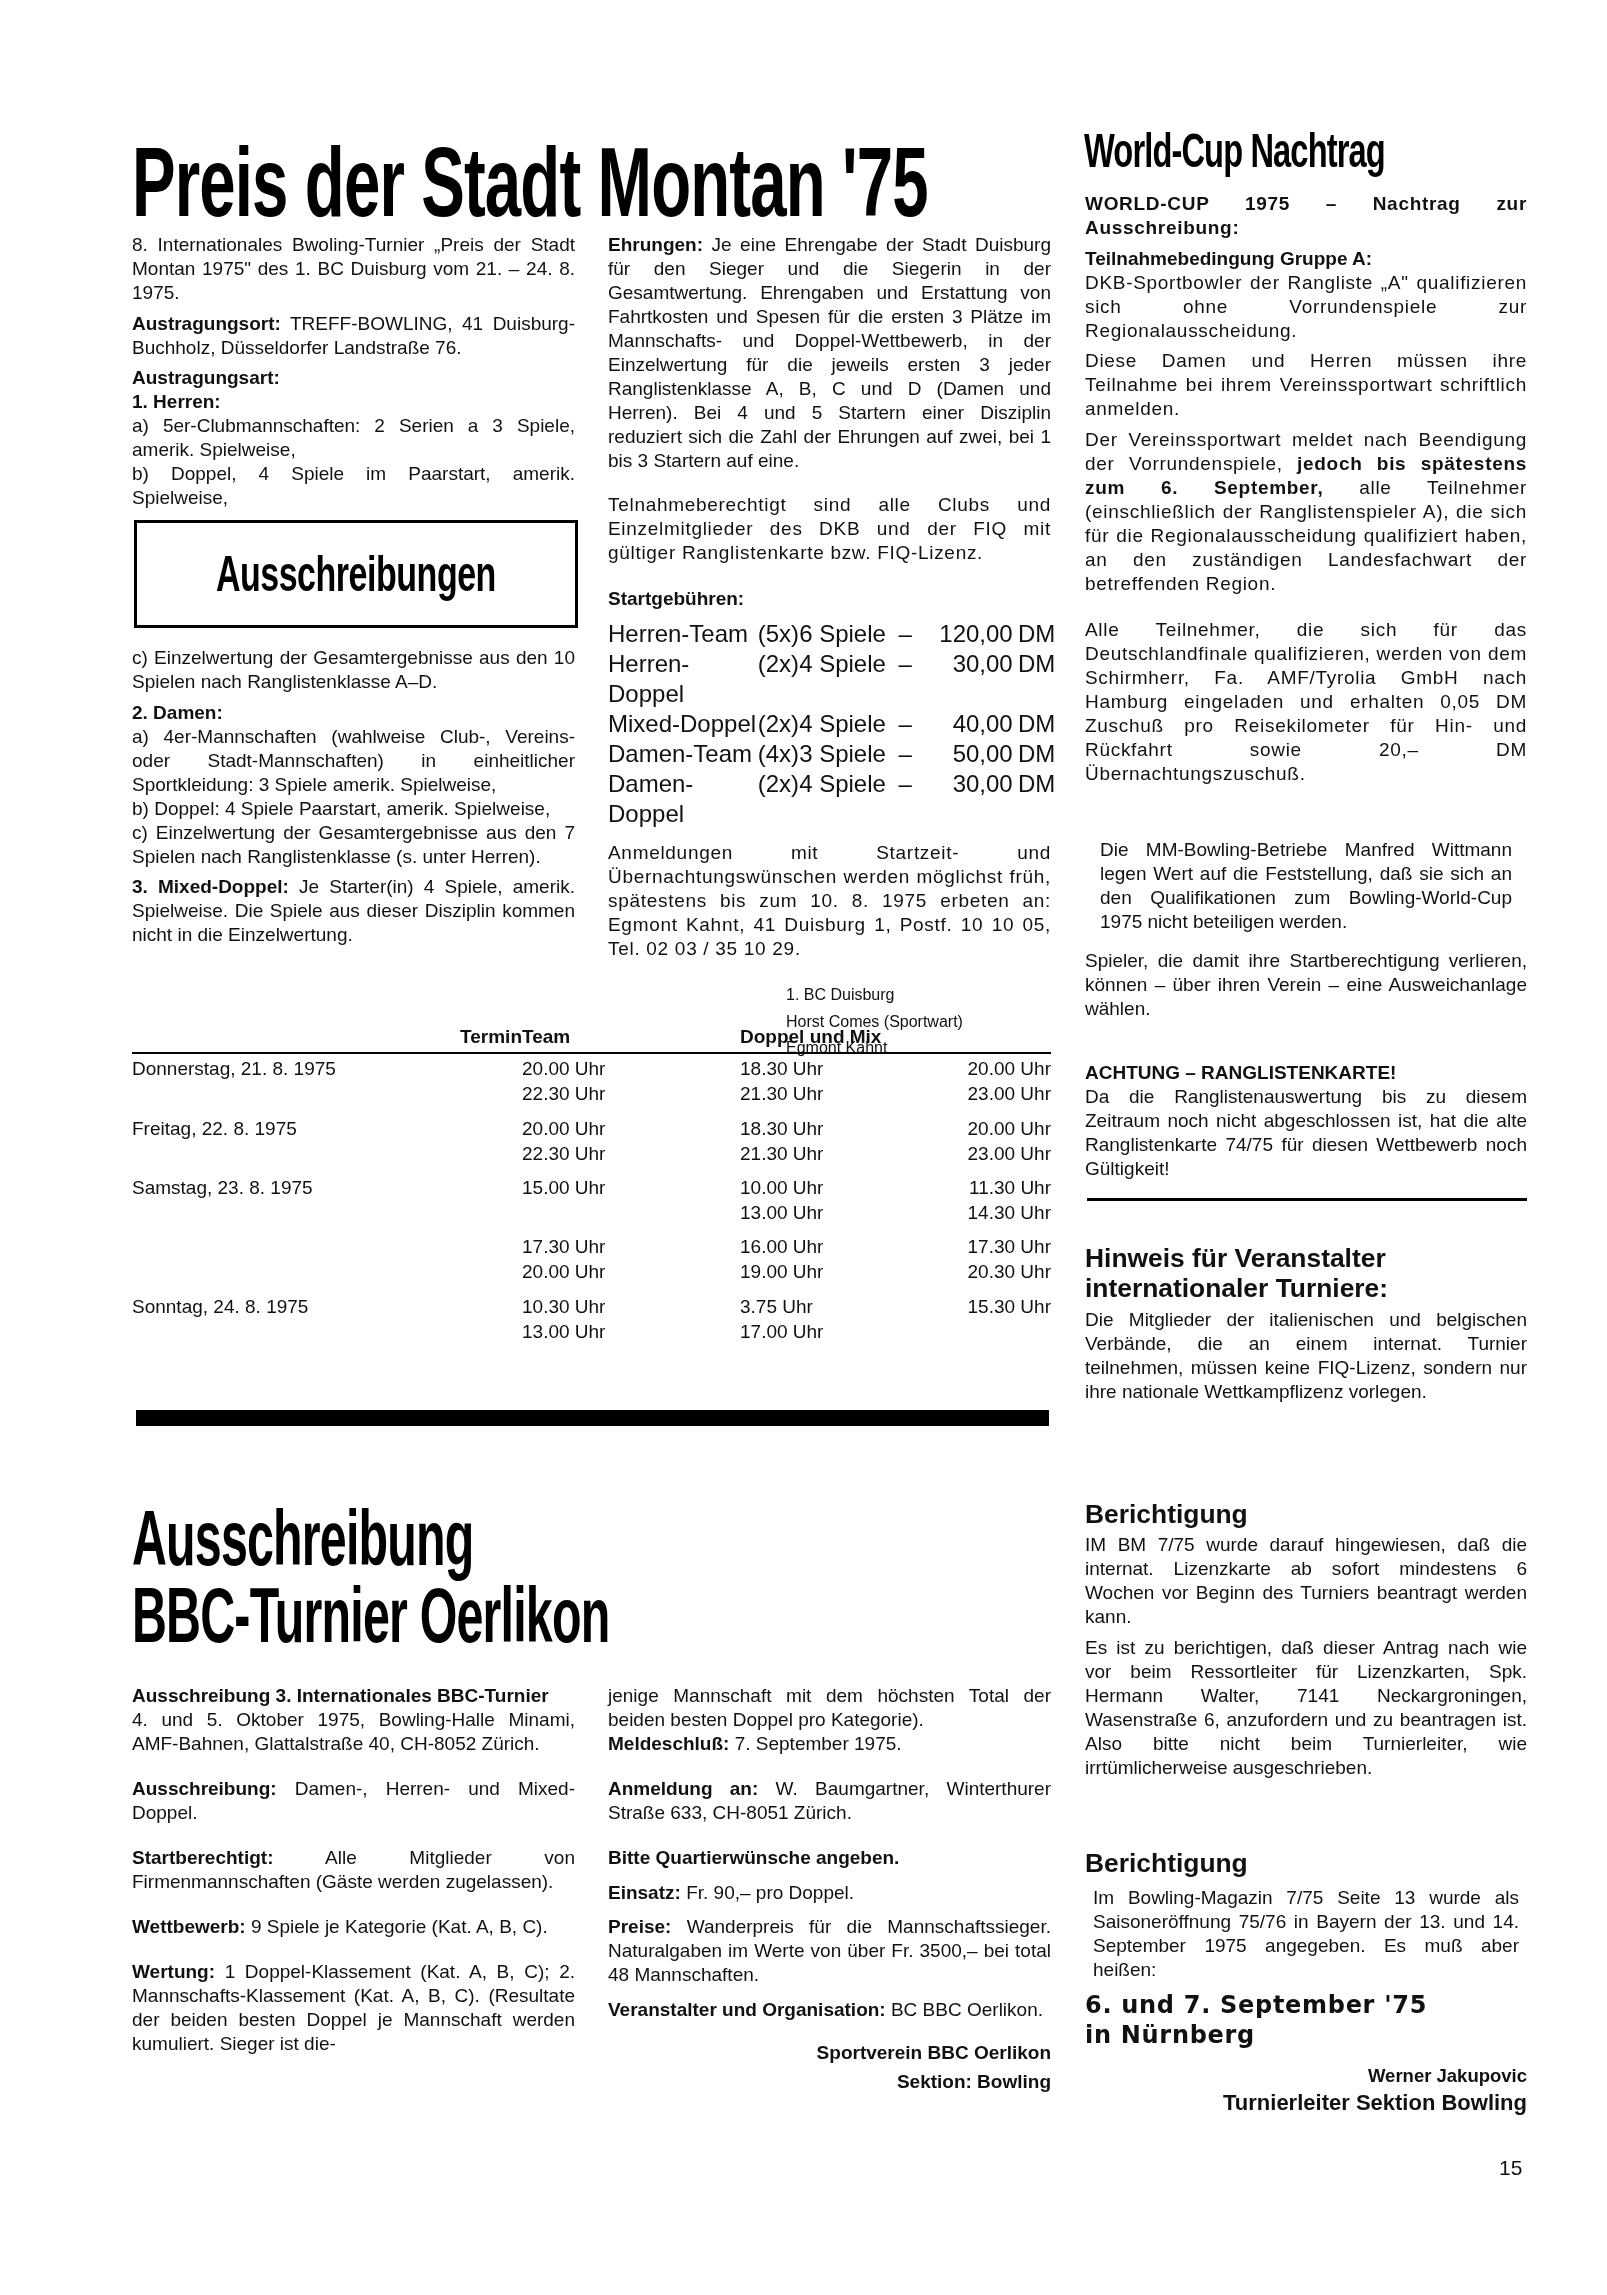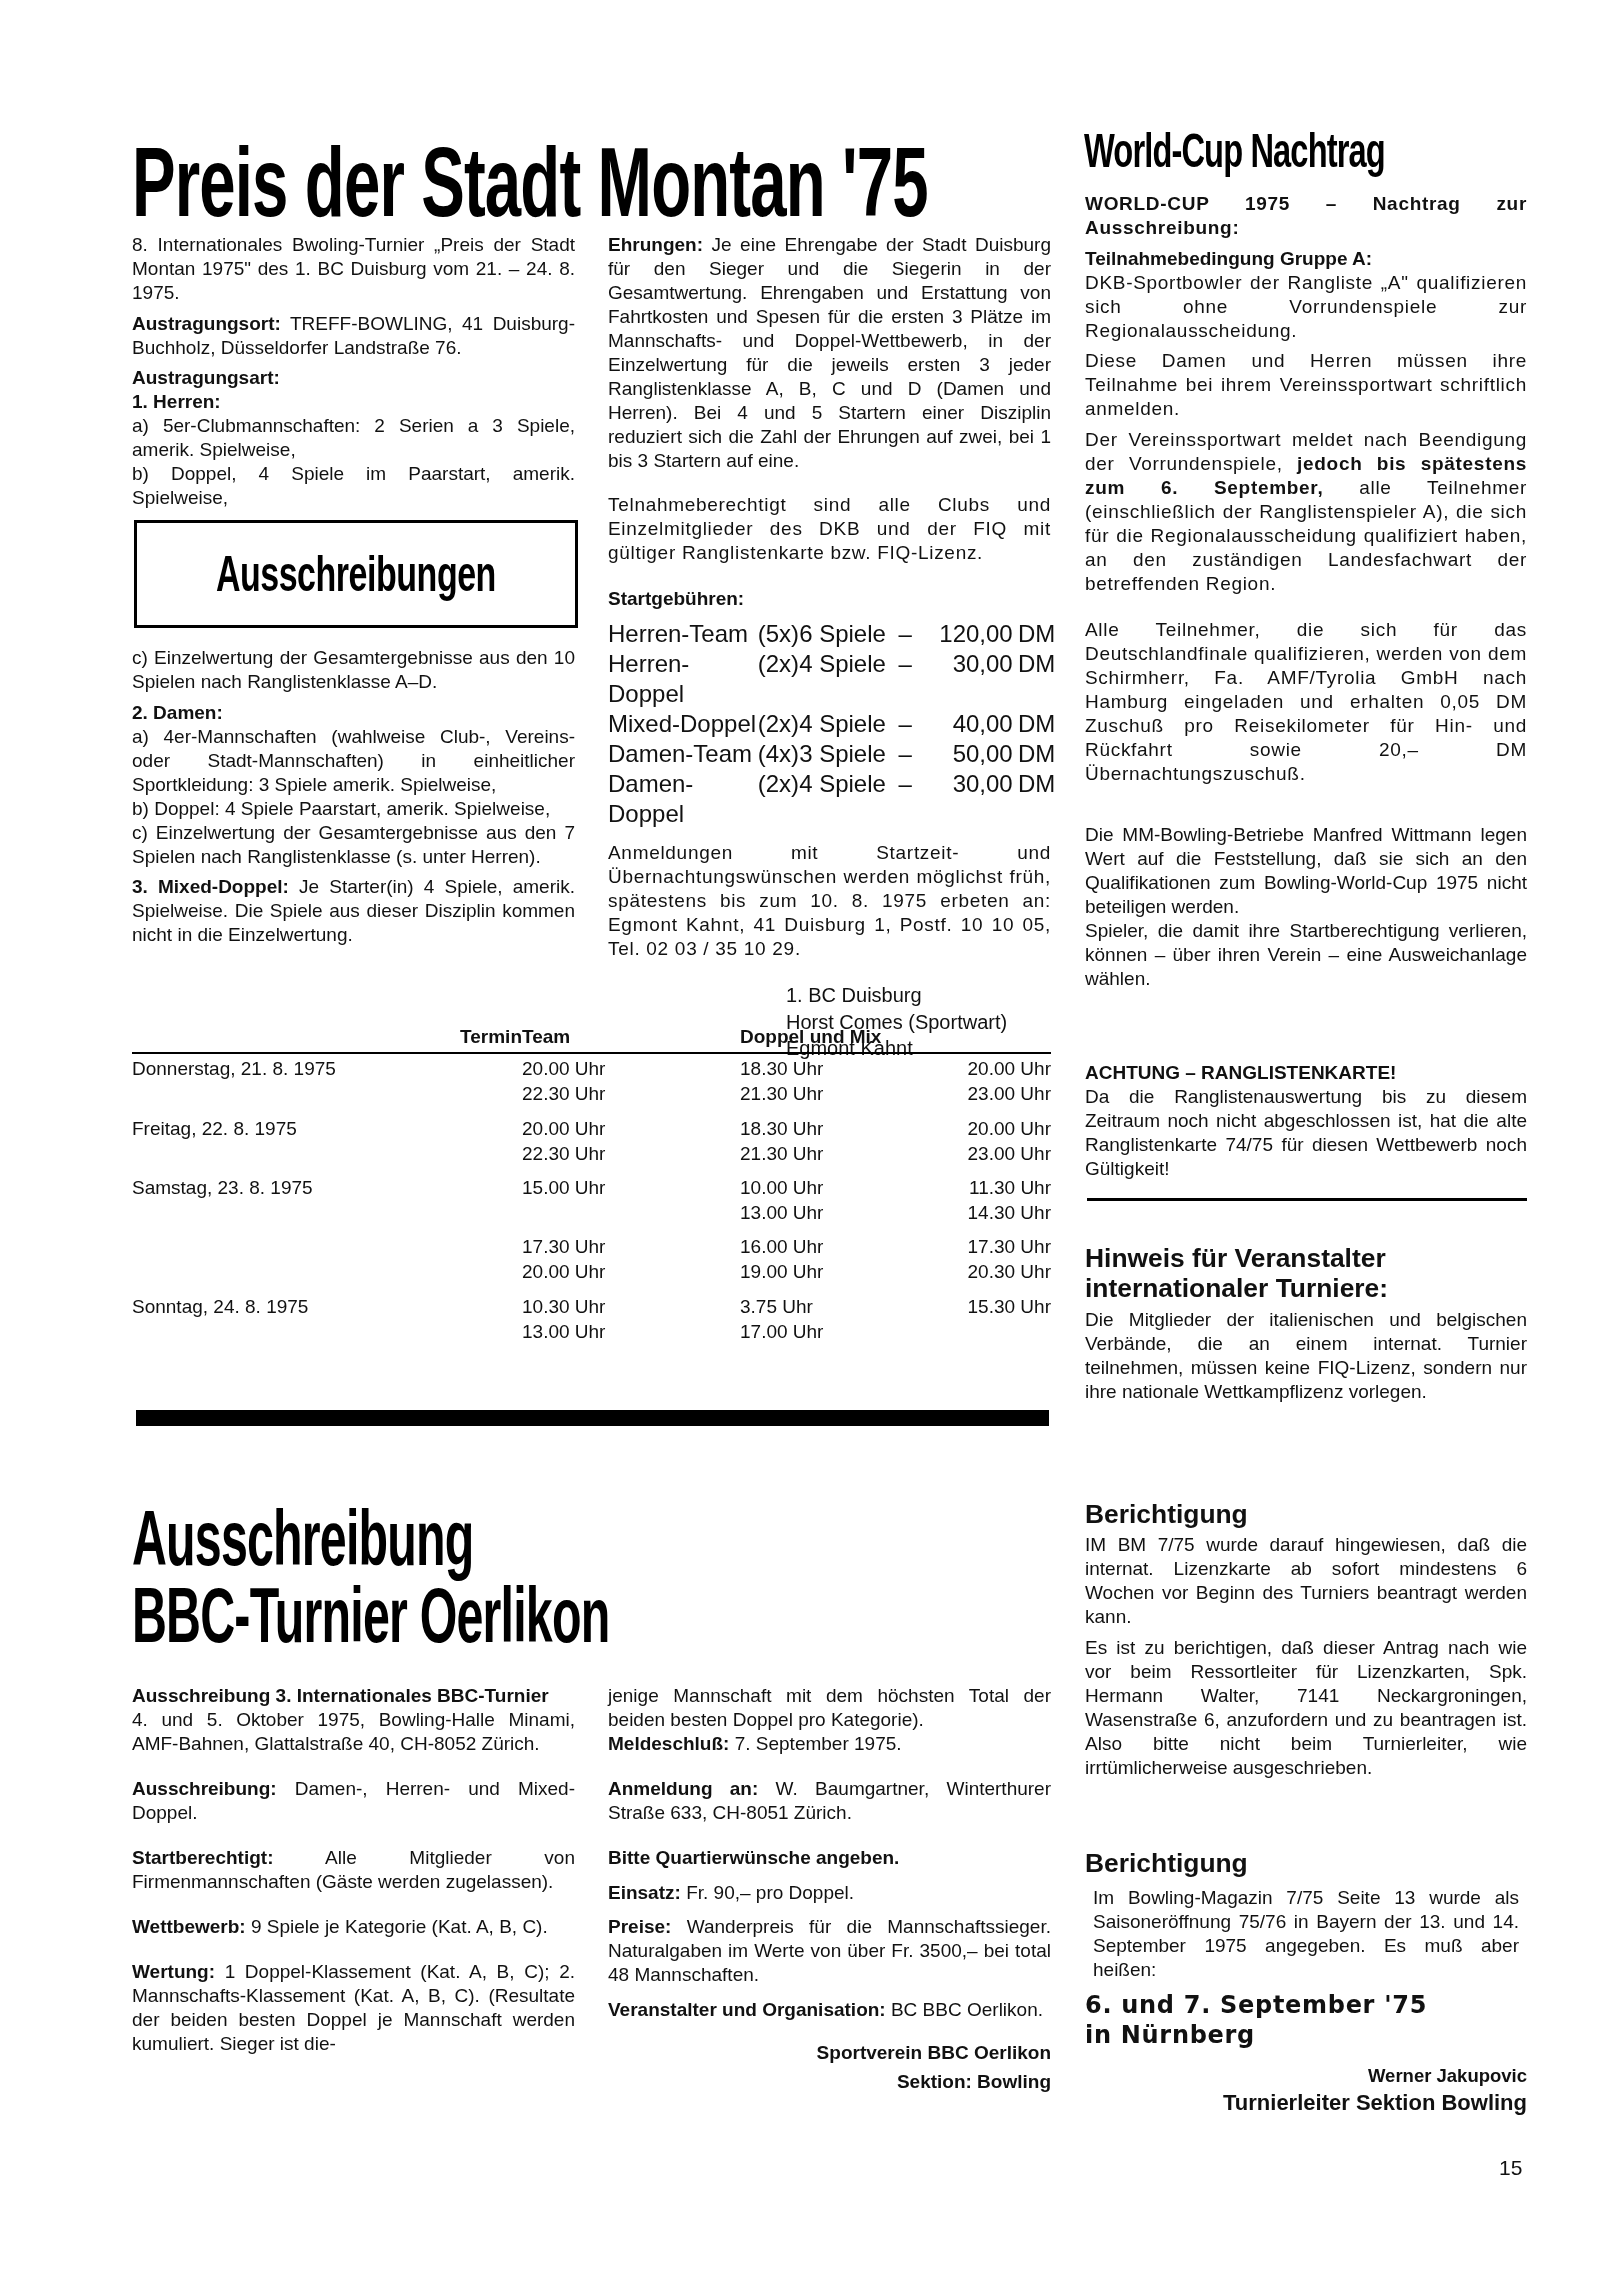--- a/index.html
+++ b/index.html
@@ -15,21 +15,21 @@
   .fee-name { width:169px; }
   .fee-count { width:46px; }
   .fee-games { width:112px; }
   .fee-dash { width:33px; }
   .fee-amount { width:96px; text-align:right; padding-right:5.3px; }
   .fee-cur { width:33px; }
   table.sched { border-collapse:collapse; font-family:"Liberation Sans", sans-serif; font-size:19px; }
   table.sched td { padding:0; height:25px; vertical-align:top; }
   .boxed { border:3.3px solid #000; }
   .rule { background:#000; }
-  .sig { text-align:left; font-size:20px; line-height:26.4px; }
+  .sig { text-align:left; font-size:16px; line-height:26.4px; }
   .right { text-align:right; }
 </style>
 </head>
 <body>
 
 <div class="abs headline" style="left:132px; top:132px; font-size:99px; line-height:99px; transform:scaleX(0.66);">Preis der Stadt Montan '75</div>
 
 <div class="col" style="left:132px; top:233px; width:443px;">
   <p class="p">8. Internationales Bwoling-Turnier „Preis der Stadt Montan 1975" des 1. BC Duisburg vom 21. – 24. 8. 1975.</p>
   <p class="p"><b>Austragungsort:</b><span> TREFF-BOWLING, 41 Duisburg-Buchholz, Düsseldorfer Landstraße 76.</span></p>
@@ -231,21 +231,21 @@
 
 <div class="col" style="left:1085px; top:192px; width:442px;">
   <p class="p" style="font-weight:bold; letter-spacing:0.7px;">WORLD-CUP 1975 – Nachtrag zur Ausschreibung:</p>
   <p class="p" style="margin:0;"><b>Teilnahmebedingung Gruppe A:</b></p>
   <p class="p" style="letter-spacing:0.7px;">DKB-Sportbowler der Rangliste „A" qualifizieren sich ohne Vorrundenspiele zur Regionalausscheidung.</p>
   <p class="p" style="letter-spacing:0.7px;">Diese Damen und Herren müssen ihre Teilnahme bei ihrem Vereinssportwart schriftlich anmelden.</p>
   <p class="p" style="letter-spacing:0.7px;"><span>Der Vereinssportwart meldet nach Beendigung der Vorrundenspiele, </span><b>jedoch bis spätestens zum 6. September,</b><span> alle Teilnehmer (einschließlich der Ranglistenspieler A), die sich für die Regionalausscheidung qualifiziert haben, an den zuständigen Landesfachwart der betreffenden Region.</span></p>
   <div style="height:16px;"></div>
   <p class="p" style="letter-spacing:0.7px;">Alle Teilnehmer, die sich für das Deutschlandfinale qualifizieren, werden von dem Schirmherr, Fa. AMF/Tyrolia GmbH nach Hamburg eingeladen und erhalten 0,05 DM Zuschuß pro Reisekilometer für Hin- und Rückfahrt sowie 20,– DM Übernachtungszuschuß.</p>
   <div style="height:30px;"></div>
-  <p class="p" style="margin:0;">Die MM-Bowling-Betriebe Manfred Wittmann legen Wert auf die Feststellung, daß sie sich an den Qualifikationen zum Bowling-World-Cup 1975 nicht beteiligen werden.</p>
+  <p class="p" style="margin:15px;">Die MM-Bowling-Betriebe Manfred Wittmann legen Wert auf die Feststellung, daß sie sich an den Qualifikationen zum Bowling-World-Cup 1975 nicht beteiligen werden.</p>
   <p class="p">Spieler, die damit ihre Startberechtigung verlieren, können – über ihren Verein – eine Ausweichanlage wählen.</p>
 </div>
 
 <div class="col" style="left:1085px; top:1061px; width:442px;">
   <p class="p" style="font-weight:bold; margin:0;">ACHTUNG – RANGLISTENKARTE!</p>
   <p class="p">Da die Ranglistenauswertung bis zu diesem Zeitraum noch nicht abgeschlossen ist, hat die alte Ranglistenkarte 74/75 für diesen Wettbewerb noch Gültigkeit!</p>
 </div>
 <div class="abs rule" style="left:1087px; top:1198px; width:440px; height:3.3px;"></div>
 
 <div class="col" style="left:1085px; top:1243px; width:442px;">

